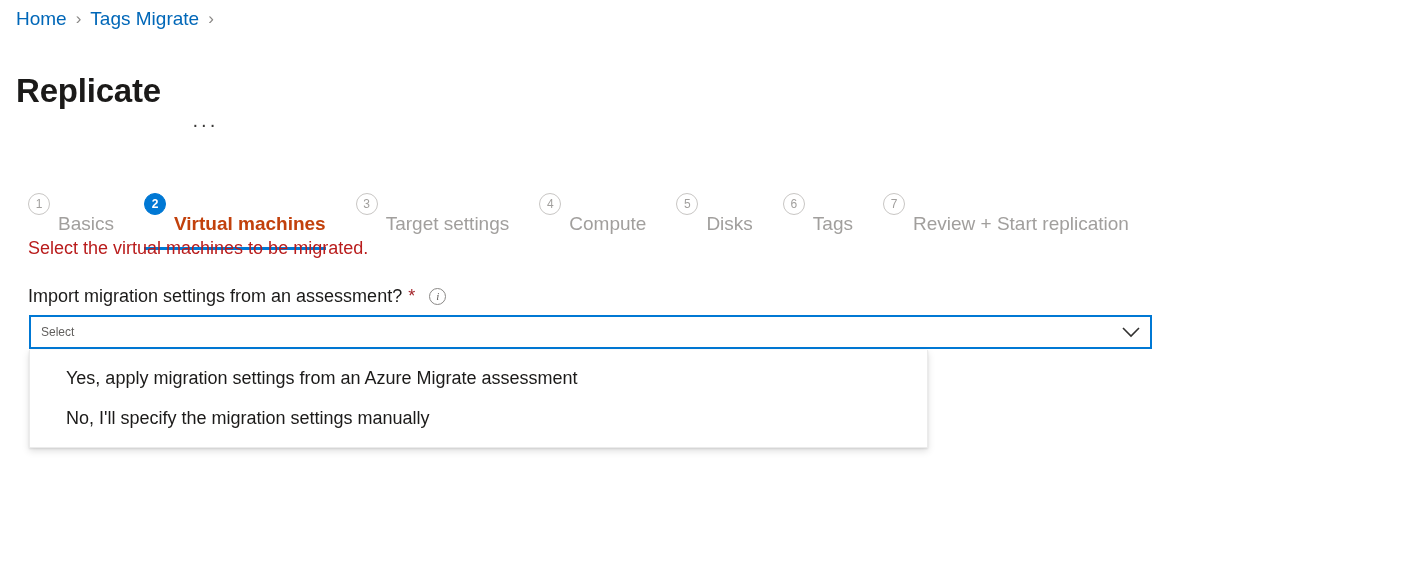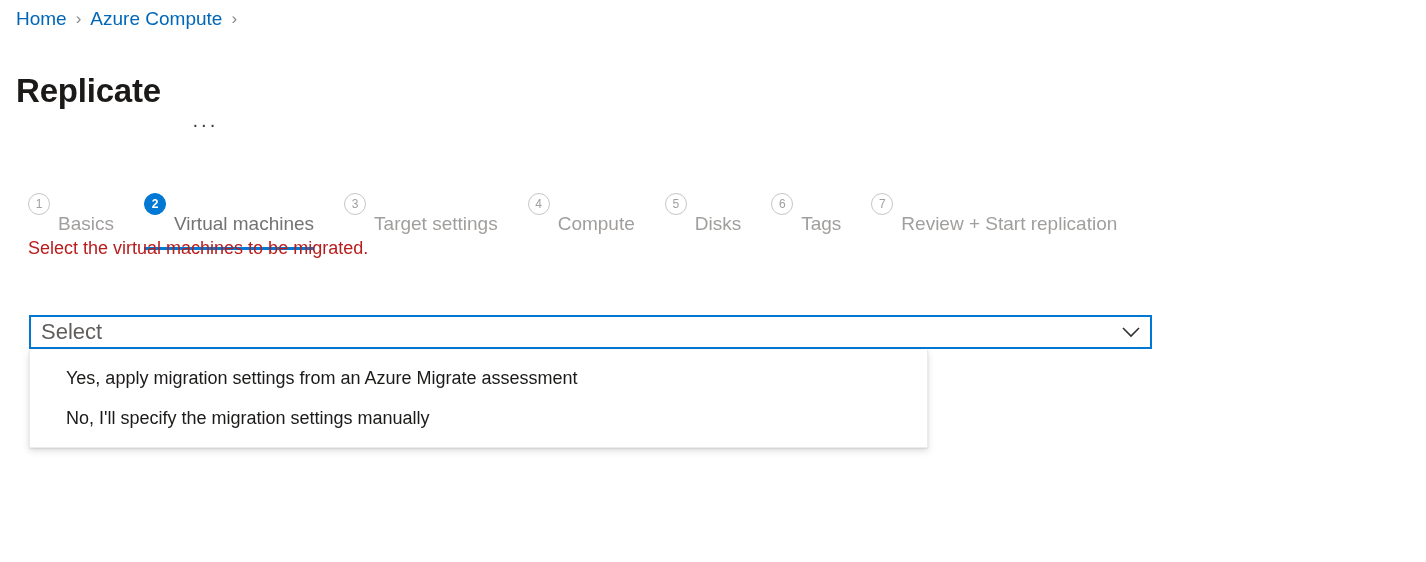--- a/index.html
+++ b/index.html
@@ -101,22 +101,22 @@
     color: #a19f9d;
     margin-top: 40px;
   }
   .tab.active .tab-num {
     background: #0078d4;
     border-color: #0078d4;
     color: #ffffff;
     font-weight: 600;
   }
   .tab.active .tab-label {
-    color: #737373;
-    font-weight: 400;
+    color: #c2410c;
+    font-weight: 700;
   }
   .tab.active::after {
     content: "";
     position: absolute;
     left: 0;
     right: 0;
     bottom: 0;
     height: 3px;
     background: #0078d4;
   }
@@ -173,21 +173,21 @@
     height: 34px;
     border: 2px solid #0078d4;
     background: #ffffff;
     display: flex;
     align-items: center;
     padding: 0 8px 0 10px;
     cursor: pointer;
   }
   .combobox-value {
     flex: 1 1 auto;
-    font-size: 22px;
+    font-size: 12px;
     line-height: 22px;
     color: #605e5c;
   }
   .chevron {
     flex: 0 0 auto;
     width: 22px;
     height: 22px;
     display: flex;
     align-items: center;
     justify-content: center;
@@ -219,21 +219,21 @@
   }
 </style>
 </head>
 <body>
 
 <div class="page">
 
   <nav class="breadcrumb">
     <a class="crumb-link">Home</a>
     <span class="crumb-sep">›</span>
-    <a class="crumb-link">Azure Compute</a>
+    <a class="crumb-link">Tags Migrate</a>
     <span class="crumb-sep">›</span>
   </nav>
 
   <div class="title-row">
     <h1 class="page-title">Replicate</h1>
     <span class="more-btn">···</span>
   </div>
 
   <div class="tabs">
     <div class="tab">
@@ -261,20 +261,25 @@
       <span class="tab-label">Tags</span>
     </div>
     <div class="tab">
       <span class="tab-num">7</span>
       <span class="tab-label">Review + Start replication</span>
     </div>
   </div>
 
   <div class="intro-text">Select the virtual machines to be migrated.</div>
 
+  <div class="field-label">
+    <span>Import migration settings from an assessment?</span>
+    <span class="required-star">*</span>
+    <span class="info-icon">i</span>
+  </div>
 
   <div class="combobox">
     <span class="combobox-value">Select</span>
     <span class="chevron">
       <svg width="18" height="12" viewBox="0 0 18 12" aria-hidden="true">
         <path d="M1 2 L9 10 L17 2" fill="none" stroke="#323130" stroke-width="1.6"></path>
       </svg>
     </span>
   </div>
 

